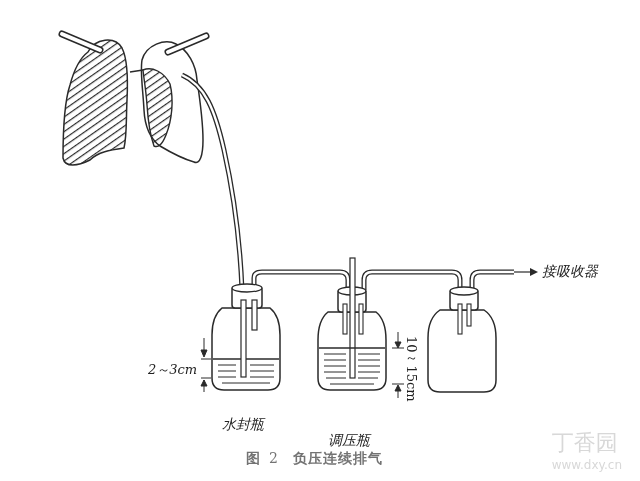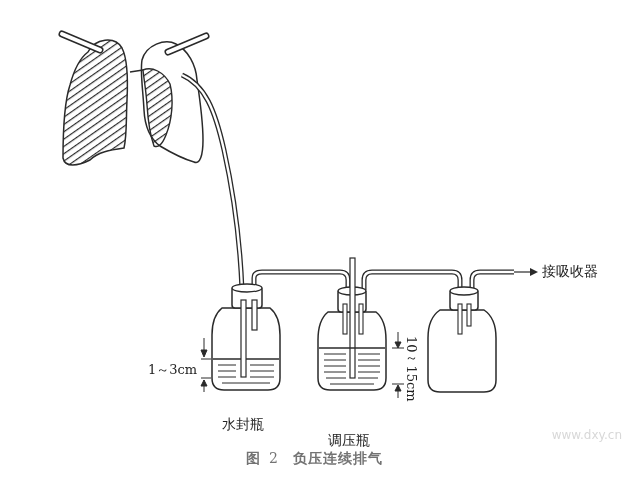--- a/index.html
+++ b/index.html
@@ -1,19 +1,19 @@
 <!DOCTYPE html>
 <html><head>
 <meta charset="utf-8">
 <style>
   html, body { margin:0; padding:0; background:#fff; }
   body { width:640px; height:481px; position:relative; overflow:hidden;
          font-family: "DejaVu Serif", "Liberation Serif", serif; color:#222; }
   svg { position:absolute; left:0; top:0; }
-  .lbl { position:absolute; font-size:14px; color:#222; white-space:nowrap; }
+  .lbl { position:absolute; font-size:14px; color:#222; white-space:nowrap;font-style:italic; }
   .caption { position:absolute; left:246px; top:450px; font-size:14px; font-weight:bold; color:#737373; letter-spacing:1px; }
   .caption .num { margin:0 14px 0 8px; font-weight:normal; }
   .vert { position:absolute; writing-mode:vertical-rl; font-size:13px; color:#222; }
   .wm { position:absolute; right:18px; top:428px; color:#d8d8d8; font-size:22px; font-family:"DejaVu Sans", sans-serif; }
   .wm small { display:block; font-size:12px; text-align:center; }
 </style>
 </head>
 <body>
 
 <svg width="640" height="481" viewBox="0 0 640 481">
@@ -116,24 +116,25 @@
   <g>
     <path d="M440,310 Q428,318 428,338 L428,380 Q428,392 440,392 L484,392 Q496,392 496,380 L496,338 Q496,318 484,310 Z" fill="#fff" stroke="#2a2a2a" stroke-width="1.5"></path>
     <rect x="450" y="290" width="28" height="20" rx="3" fill="#fff" stroke="#2a2a2a" stroke-width="1.5"></rect>
     <ellipse cx="464" cy="291" rx="14" ry="4" fill="#fff" stroke="#2a2a2a" stroke-width="1.3"></ellipse>
     <rect x="458" y="304" width="4" height="30" fill="#fff" stroke="#2a2a2a" stroke-width="1.1"></rect>
     <rect x="467" y="304" width="4" height="22" fill="#fff" stroke="#2a2a2a" stroke-width="1.1"></rect>
   </g>
 </svg>
 
 <span class="lbl" style="left:542px;top:263px;">接吸收器</span>
-<span class="lbl" style="left:148px;top:361px;font-size:13px;">1～3cm</span>
+<span class="lbl" style="left:148px;top:361px;font-size:13px;">2～3cm</span>
 <span class="lbl" style="left:222px;top:416px;">水封瓶</span>
 <span class="lbl" style="left:328px;top:398px;margin-top:34px;">调压瓶</span>
 <span class="vert" style="left:402px;top:336px;">10～15cm</span>
 
 <div class="caption">
   <span>图</span><span class="num">2</span><span>负压连续排气</span>
 </div>
 
 <div class="wm">
+  <span>丁香园</span>
   <small>www.dxy.cn</small>
 </div>
 
 </body></html>

